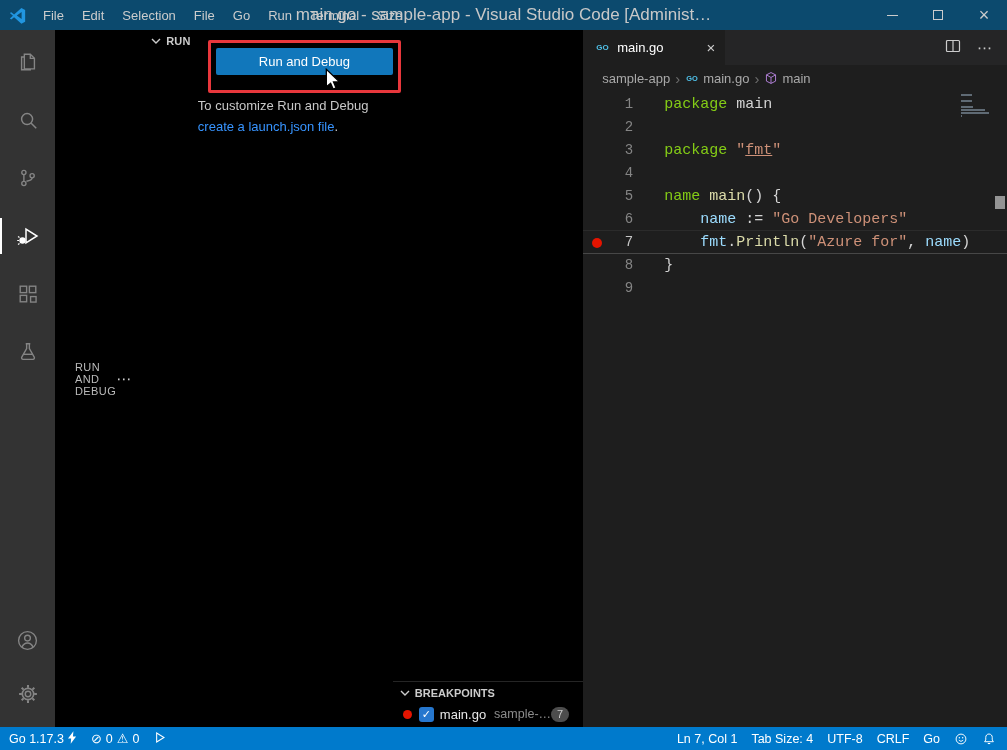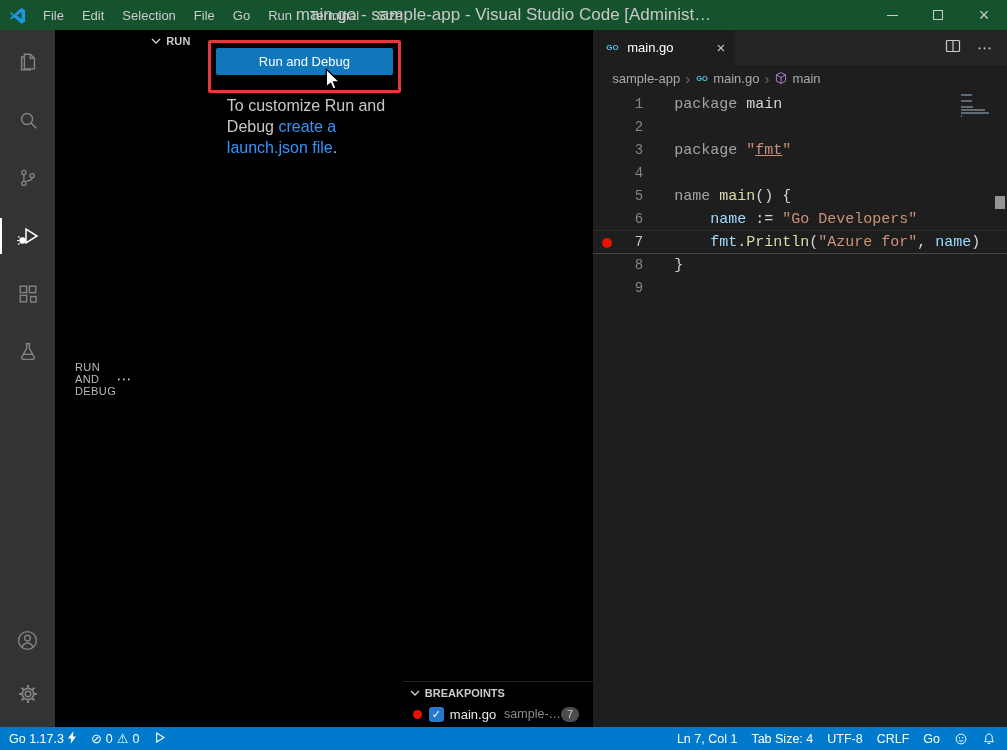--- a/index.html
+++ b/index.html
@@ -1,21 +1,21 @@
 <!DOCTYPE html>
 <html><head>
 <meta charset="utf-8">
 <style>
   *{margin:0;padding:0;box-sizing:border-box}
   html,body{width:1007px;height:750px;overflow:hidden;background:#1e1e1e;
     font-family:"Liberation Sans",sans-serif;color:#cccccc;-webkit-font-smoothing:antialiased}
   .app{display:flex;flex-direction:column;width:1007px;height:750px}
 
   
-  .titlebar{flex:0 0 30px;background:#14532d;display:flex;align-items:center;position:relative}
+  .titlebar{flex:0 0 30px;background:#0c4a6e;display:flex;align-items:center;position:relative}
   .logo{margin:0 8px 0 9px;display:flex;align-items:center}
   .menubar{display:flex;height:100%}
   .menu-item{padding:0 9px;font-size:13px;color:#cccccc;display:flex;align-items:center;cursor:default}
   .window-title{position:absolute;left:50%;transform:translateX(-50%);font-size:17px;color:#c8c8c8;white-space:nowrap}
   .window-controls{margin-left:auto;display:flex;height:100%}
   .wc{width:46px;height:100%;display:flex;align-items:center;justify-content:center;color:#cccccc}
   .wc-min-bar{width:11px;height:1px;background:#cccccc}
   .wc-max-box{width:10px;height:10px;border:1px solid #cccccc}
   .wc-close{font-size:18px;line-height:1}
 
@@ -40,21 +40,21 @@
   .sb-more{margin-left:auto;font-size:15px;color:#cccccc;letter-spacing:1px}
   .section-header{display:flex;align-items:center;height:22px;font-size:11px;font-weight:bold;
     color:#cccccc;padding-left:4px;letter-spacing:.3px}
   .chev{display:flex;align-items:center;margin-right:2px;color:#cccccc}
   .run-body{position:relative;padding-top:18px}
   .run-btn{display:block;margin-left:25px;width:177px;height:27px;background:#1177bb;border:none;
     color:#ffffff;font-size:13px;font-family:"Liberation Sans",sans-serif;border-radius:2px;cursor:pointer}
   .annotation-box{position:absolute;left:17px;top:10px;width:193px;height:53px;
     border:3px solid #e8373c;border-radius:2px;pointer-events:none;z-index:5}
   .cursor-icon{position:absolute;left:133px;top:38px;z-index:6;pointer-events:none}
-  .hint{width:176px;margin:20px 0 0 36px;font-size:16px;line-height:21px;color:#c8c8c8}
+  .hint{width:176px;margin:20px 0 0 7px;font-size:13px;line-height:21px;color:#c8c8c8}
   .hint a,.link{color:#3794ff;text-decoration:none;cursor:pointer}
   .hint2{width:150px;margin:16px 0 0 25px;font-size:13px;line-height:21px}
   .bp-section{margin-top:auto}
   .bp-header{display:flex;align-items:center;height:22px;border-top:1px solid rgba(204,204,204,.18);
     font-size:11px;font-weight:bold;color:#cccccc;padding-left:4px}
   .bp-row{display:flex;align-items:center;height:24px;padding:0 14px 2px 10px;font-size:13px}
   .bp-dot{width:9px;height:9px;border-radius:50%;background:#e51400;margin-right:7px;flex:0 0 9px}
   .bp-check{width:15px;height:15px;background:#2677ce;border-radius:3px;color:#ffffff;font-size:11px;
     display:flex;align-items:center;justify-content:center;margin-right:6px;flex:0 0 15px}
   .bp-file{color:#e7e7e7;margin-right:8px;white-space:nowrap}
@@ -76,21 +76,21 @@
   .code{flex:1;position:relative;font-family:"Liberation Mono","DejaVu Sans Mono",monospace;
     font-size:15px;padding-top:2px}
   .code-line{display:flex;height:23px;line-height:23px;position:relative}
   .code-line.current::after{content:"";position:absolute;left:0;right:0;top:-1px;bottom:0;
     border-top:1px solid rgba(255,255,255,.06);border-bottom:1px solid rgba(255,255,255,.18);pointer-events:none}
   .glyph{flex:0 0 28px;display:flex;align-items:center;justify-content:center}
   .glyph .dot{width:10px;height:10px;border-radius:50%;background:#e51400}
   .line-num{flex:0 0 22px;text-align:right;color:#858585;font-size:14px}
   .current .line-num{color:#c6c6c6}
   .code-content{white-space:pre;padding-left:31px}
-  .tok-kw{color:#a3a3a3}
+  .tok-kw{color:#84cc16}
   .tok-fn{color:#dcdcaa}
   .tok-var{color:#9cdcfe}
   .tok-str{color:#ce9178}
   .tok-strU{color:#ce9178;text-decoration:underline}
   .tok-pl{color:#d4d4d4}
   .minimap{position:absolute;top:3px;right:16px;width:30px;display:flex;flex-direction:column;align-items:flex-start}
   .mm-line{height:2px;margin-bottom:1px;background:#8a9cad;opacity:.6}
   .scroll-thumb{position:absolute;right:2px;top:105px;width:10px;height:13px;background:#a9a9a9;opacity:.85}
 
   

